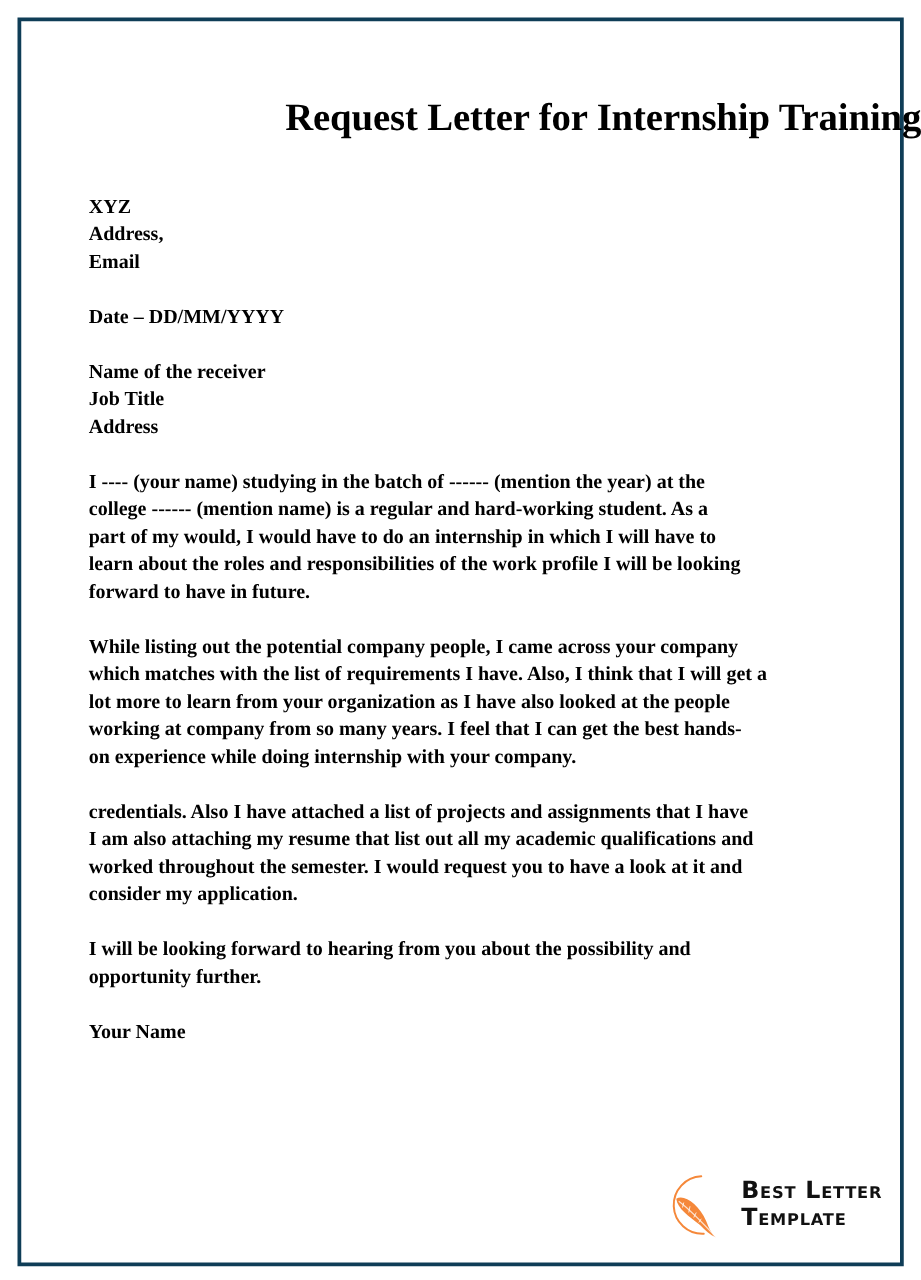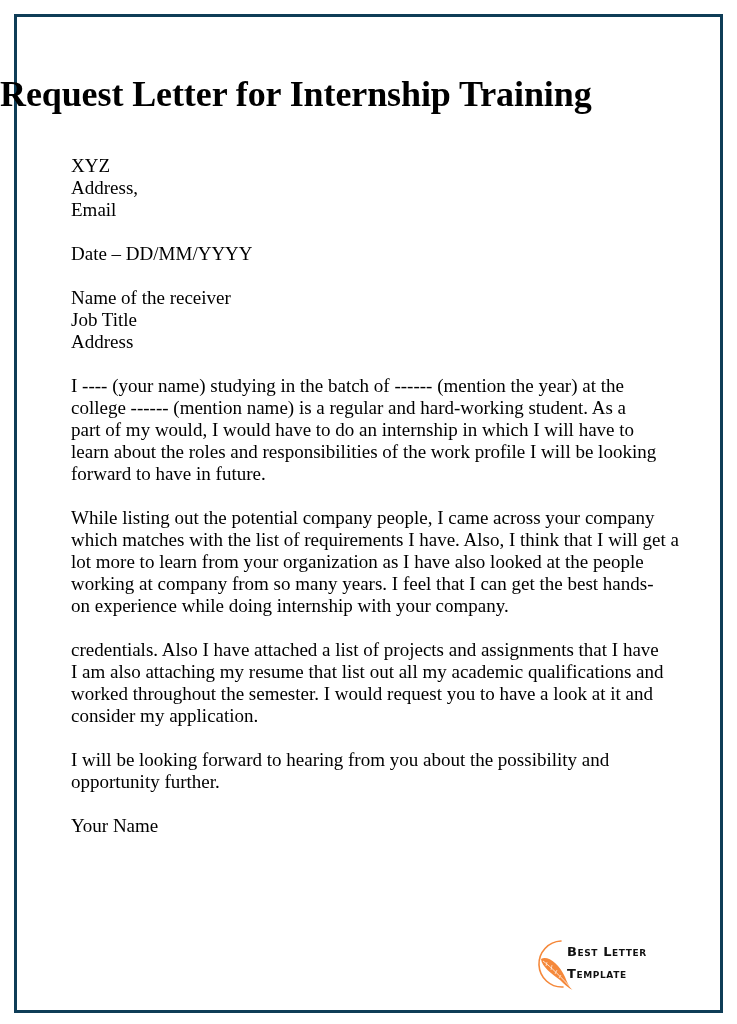--- a/index.html
+++ b/index.html
@@ -22,60 +22,61 @@
       width: 703px;
       height: 993px;
       border: 3px solid #0f3d57;
       box-sizing: content-box;
     }
     .title {
       position: absolute;
       left: 0;
       top: 74px;
       width: 737px;
-      text-align: left;
+      text-align: right;
       font-weight: bold;
-      font-size: 36px;
+      font-size: 31px;
       line-height: 40px;
       margin: 0;
       letter-spacing: -0.1px;
     }
     .letter {
       position: absolute;
       left: 71px;
       top: 155px;
       width: 620px;
-      font-size: 19px;
+      font-size: 16px;
       line-height: 22px;
+      font-weight: bold;
     }
     .block { margin: 0 0 22px 0; }
     .line { display: block; white-space: nowrap; }
     .logo {
       position: absolute;
       left: 533px;
       top: 937px;
       width: 170px;
       height: 56px;
     }
     .logo-mark {
       position: absolute;
       left: 0;
       top: 0;
       width: 46px;
       height: 56px;
     }
     .logo-text {
       position: absolute;
-      left: 34px;
+      left: 60px;
       top: 4px;
       font-family: "DejaVu Sans", "Liberation Sans", sans-serif;
       font-weight: bold;
       font-variant: small-caps;
       color: #111111;
-      font-size: 13px;
+      font-size: 19px;
       line-height: 22px;
       letter-spacing: 0.6px;
     }
     .logo-text span { display: block; white-space: nowrap; }
   </style>
 </head>
 <body>
 
 <div class="page-frame" style="border-color: rgb(15, 61, 87);"></div>
 

